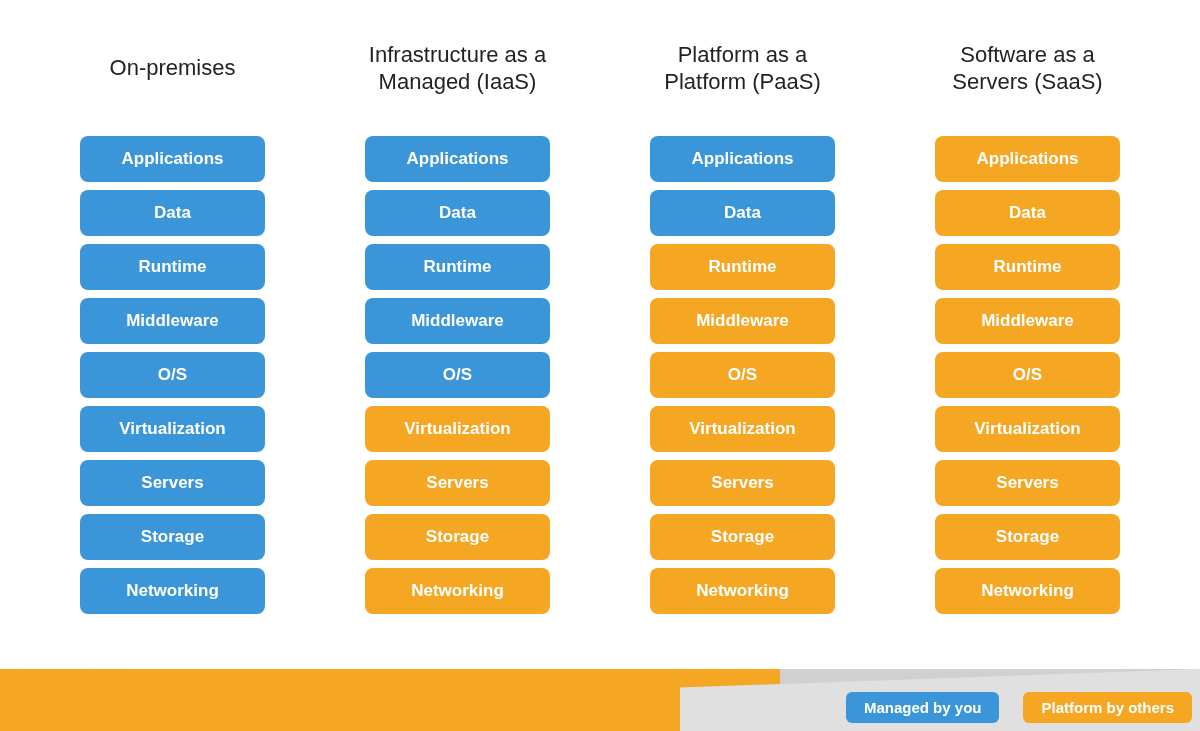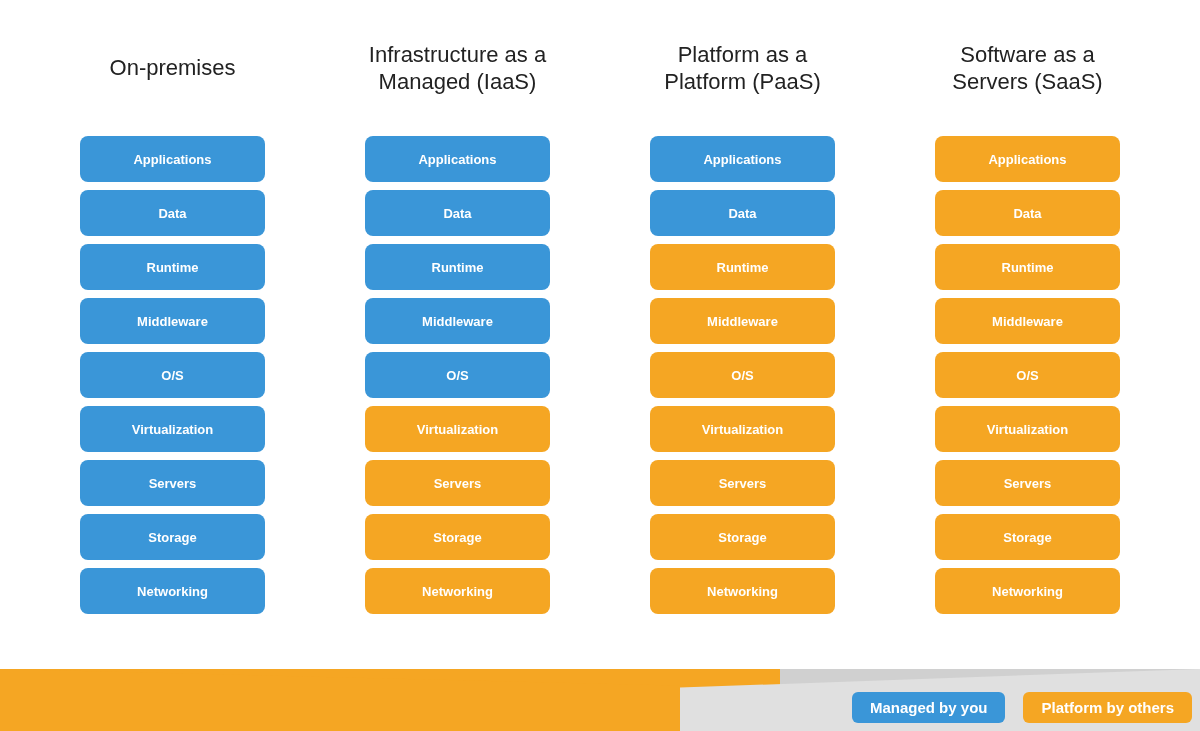--- a/index.html
+++ b/index.html
@@ -58,21 +58,21 @@
       width: 185px;
     }
 
     .tile {
       width: 185px;
       height: 46px;
       border-radius: 8px;
       display: flex;
       align-items: center;
       justify-content: center;
-      font-size: 13px;
+      font-size: 17px;
       font-weight: 600;
       color: white;
       cursor: default;
     }
 
     .tile-blue {
       background-color: #3a96d8;
     }
 
     .tile-orange {
@@ -111,21 +111,21 @@
       background: #e0e0e0;
       clip-path: polygon(0 30%, 100% 0, 100% 100%, 0 100%);
     }
 
     .legend-container {
       position: absolute;
       bottom: 8px;
       right: 8px;
       display: flex;
       flex-direction: row;
-      gap: 18px;
+      gap: 24px;
       align-items: center;
     }
 
     .legend-badge {
       padding: 7px 18px;
       border-radius: 6px;
       font-size: 15px;
       font-weight: 600;
       color: white;
     }

